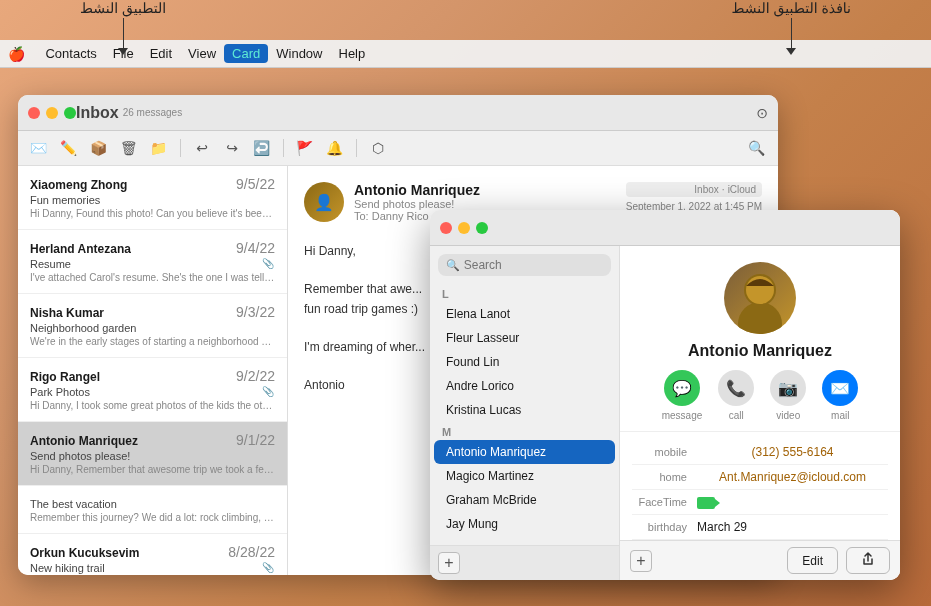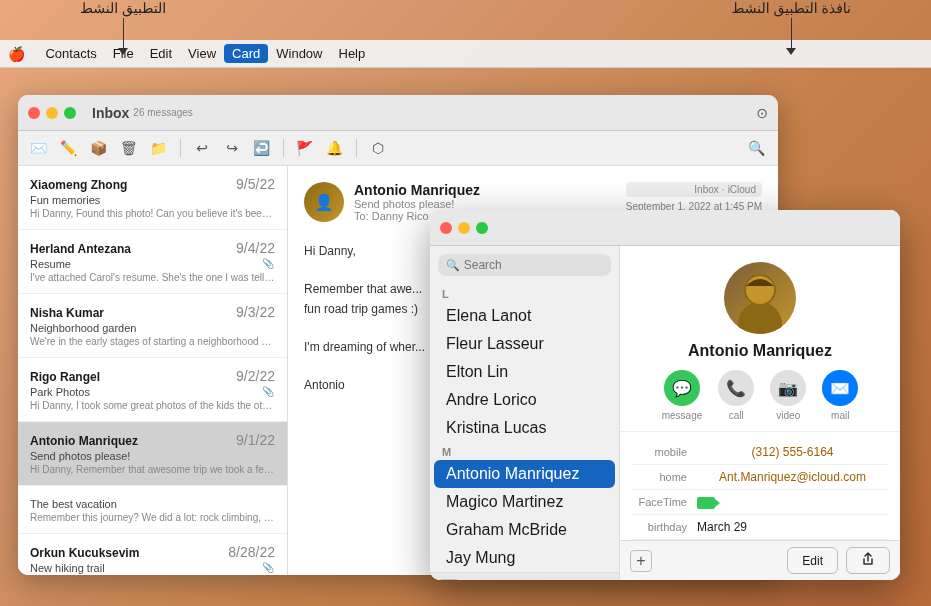--- a/index.html
+++ b/index.html
@@ -68,21 +68,21 @@
     }
     .menubar-item {
       font-size: 13px;
       color: #1a1a1a;
       padding: 2px 8px;
       border-radius: 4px;
       cursor: pointer;
     }
     .menubar-item.active {
       background: #1565c0;
-      color: #ffffff;
+      color: #5eead4;
     }
 
     
     .mail-window {
       position: absolute;
       top: 95px;
       left: 18px;
       width: 760px;
       height: 480px;
       background: #f5f5f5;
@@ -106,22 +106,21 @@
     }
     .traffic-light {
       width: 12px;
       height: 12px;
       border-radius: 50%;
     }
     .tl-red { background: #ff5f57; }
     .tl-yellow { background: #ffbd2e; }
     .tl-green { background: #28c940; }
     .mail-inbox-label {
-      margin-left: 16px;
-      font-size: 14px;
+      font-size: 16px;
       font-weight: 600;
       color: #444;
       text-align: center;
     }
     .mail-inbox-count {
       font-size: 10px;
       color: #888;
       margin-left: 4px;
     }
     .mail-layout {
@@ -287,21 +286,21 @@
       width: 100%;
     }
     .contacts-section-label {
       font-size: 11px;
       font-weight: 600;
       color: #888;
       padding: 4px 12px 2px;
     }
     .contact-list-item {
       padding: 5px 12px;
-      font-size: 16px;
+      font-size: 12px;
       color: #1a1a1a;
       cursor: pointer;
       border-radius: 6px;
       margin: 0 4px;
     }
     .contact-list-item.selected {
       background: #1565c0;
       color: white;
     }
     .contacts-bottom-bar {
@@ -585,21 +584,21 @@
   </div>
 
   <div class="contacts-list-panel">
     <div class="contacts-search-bar">
       <span class="contacts-search-icon">🔍</span>
       <input class="contacts-search-input" type="text" placeholder="Search" style="">
     </div>
     <div class="contacts-section-label">L</div>
     <div class="contact-list-item">Elena Lanot</div>
     <div class="contact-list-item">Fleur Lasseur</div>
-    <div class="contact-list-item">Elton Lin</div>
+    <div class="contact-list-item">Found Lin</div>
     <div class="contact-list-item">Andre Lorico</div>
     <div class="contact-list-item">Kristina Lucas</div>
     <div class="contacts-section-label">M</div>
     <div class="contact-list-item selected">Antonio Manriquez</div>
     <div class="contact-list-item">Magico Martinez</div>
     <div class="contact-list-item">Graham McBride</div>
     <div class="contact-list-item">Jay Mung</div>
     <div class="contacts-bottom-bar">
       <div class="add-btn">+</div>
     </div>

